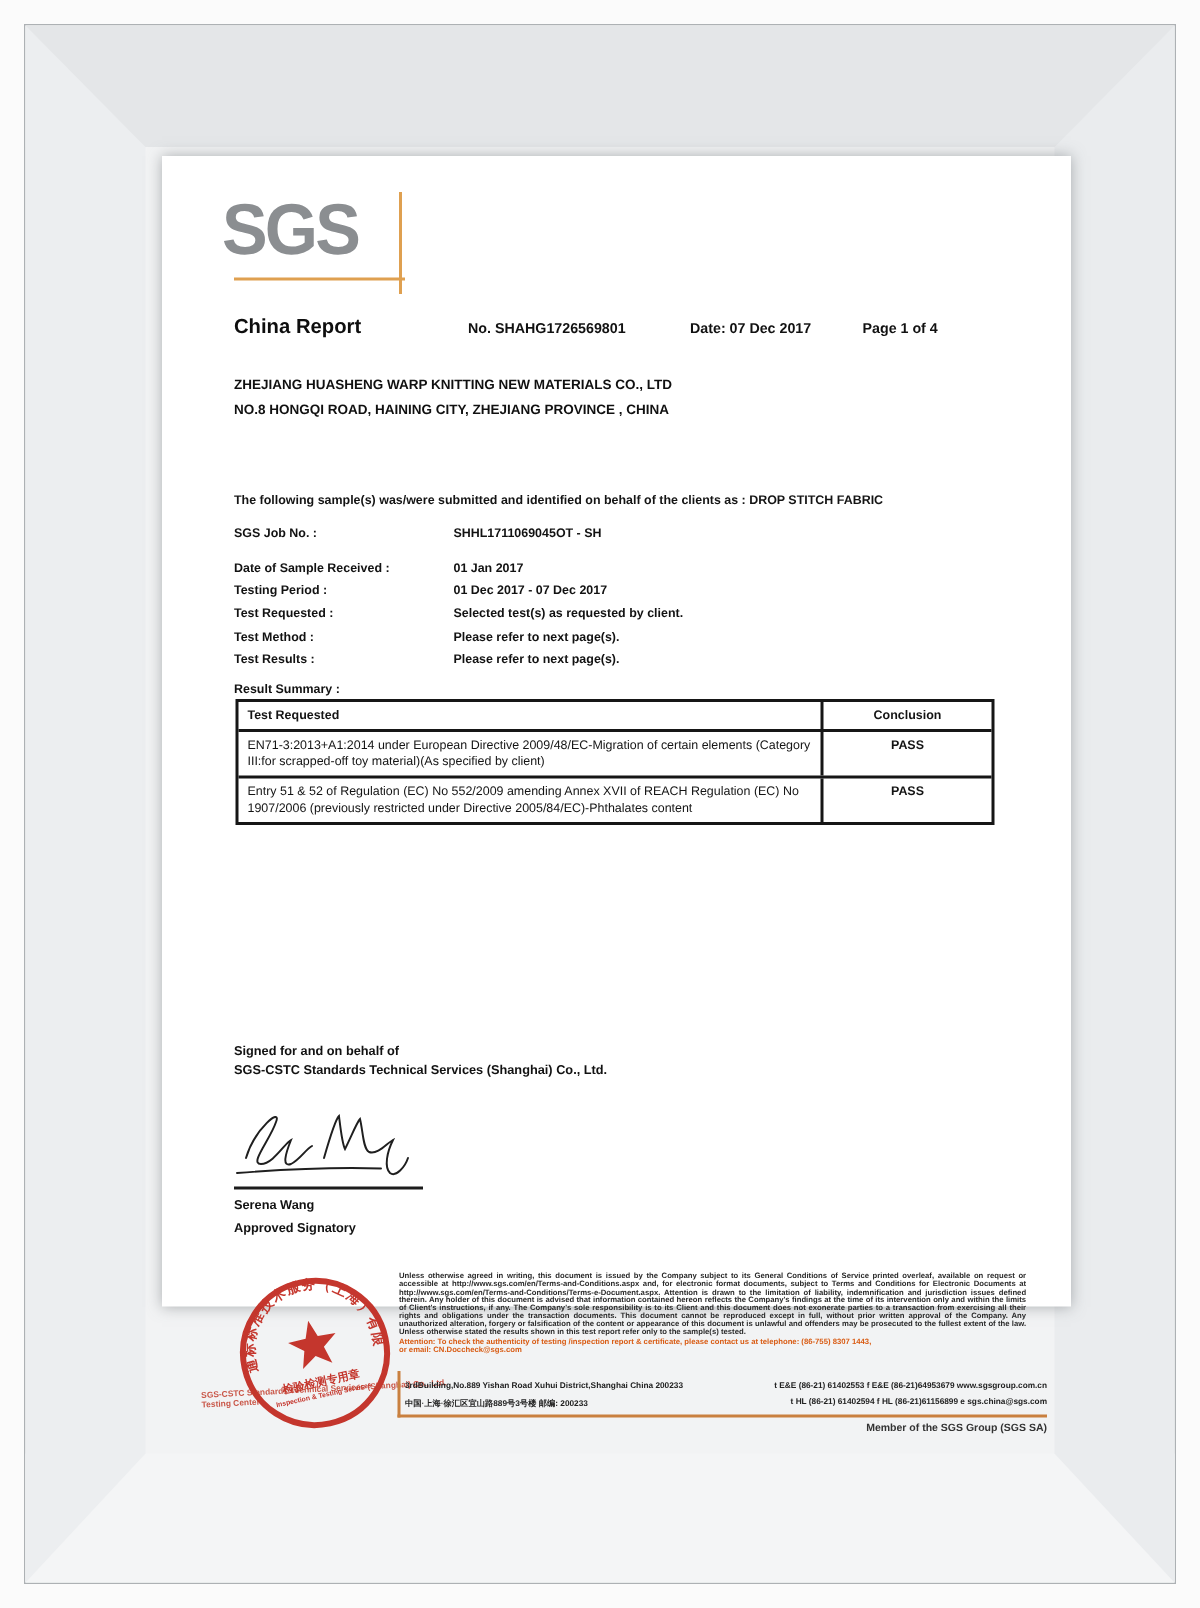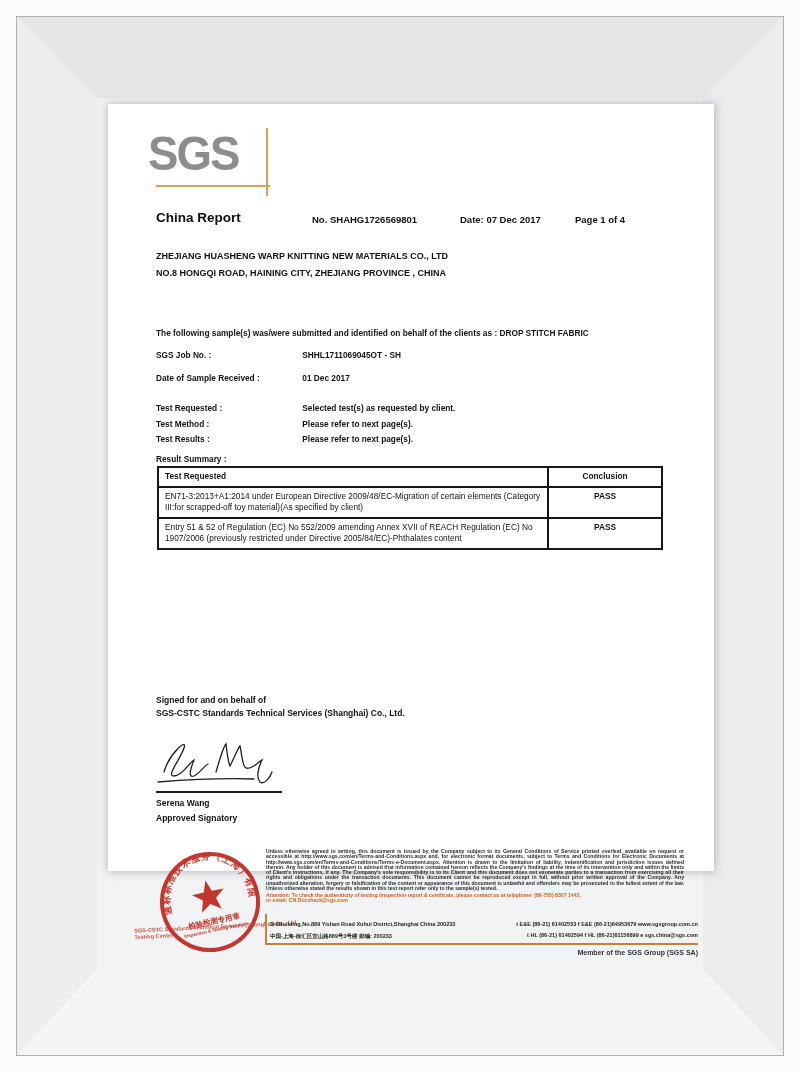--- a/index.html
+++ b/index.html
@@ -96,21 +96,25 @@
   <div class="abs client-addr">NO.8 HONGQI ROAD, HAINING CITY, ZHEJIANG PROVINCE , CHINA</div>
 
   <div class="abs intro">The following sample(s) was/were submitted and identified on behalf of the clients as : DROP STITCH FABRIC</div>
 
   <div class="abs frow fv0">
     <span class="flabel">SGS Job No. :</span>
     <span>SHHL1711069045OT - SH</span>
   </div>
   <div class="abs frow fv1">
     <span class="flabel">Date of Sample Received :</span>
-    <span>01 Dec 2017</span>
+    <span>01 Jan 2017</span>
+  </div>
+  <div class="abs frow fv2">
+    <span class="flabel">Testing Period :</span>
+    <span>01 Dec 2017 - 07 Dec 2017</span>
   </div>
   <div class="abs frow fv3">
     <span class="flabel">Test Requested :</span>
     <span>Selected test(s) as requested by client.</span>
   </div>
   <div class="abs frow fv4">
     <span class="flabel">Test Method :</span>
     <span>Please refer to next page(s).</span>
   </div>
   <div class="abs frow fv5">

